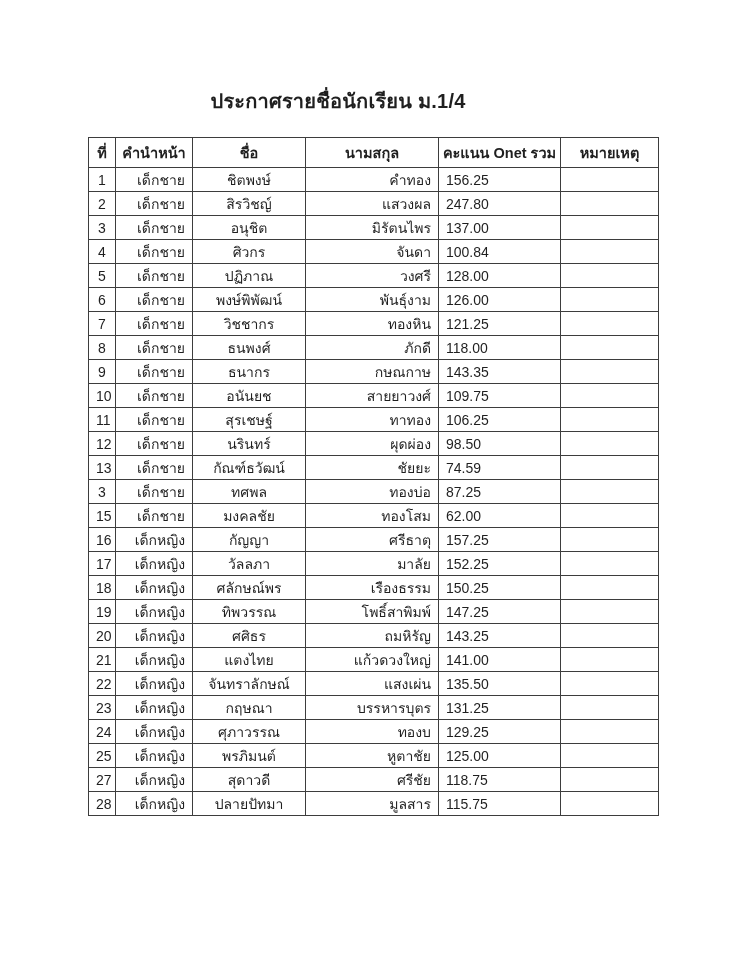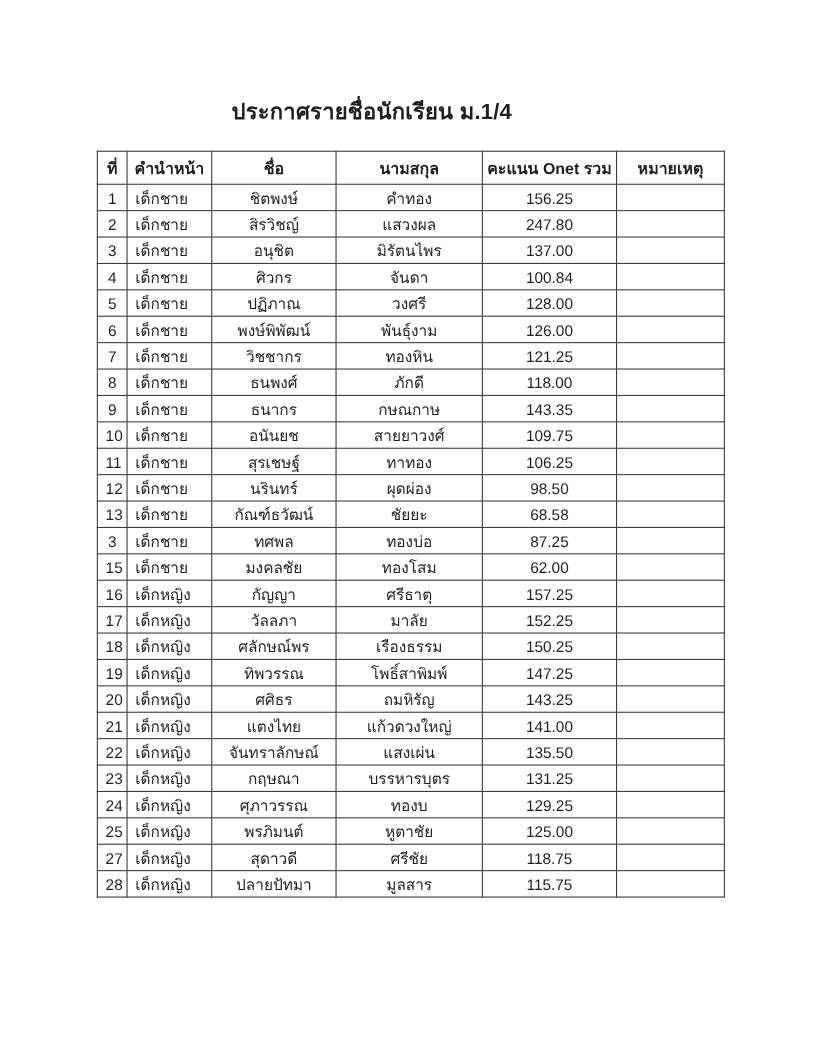--- a/index.html
+++ b/index.html
@@ -46,24 +46,24 @@
     font-weight: bold;
     text-align: center;
     padding: 0 2px;
   }
   table.student-table td {
     height: 23px;
     font-size: 14px;
     padding: 0 7px;
   }
   td.c-no    { text-align: center; padding: 0 2px; }
-  td.c-pre   { text-align: left; }
+  td.c-pre   { text-align: right; }
   td.c-first { text-align: center; }
-  td.c-last  { text-align: center; }
-  td.c-score { text-align: center; }
+  td.c-last  { text-align: right; }
+  td.c-score { }
   td.c-note  { text-align: left; }
 </style>
 </head>
 <body>
 
 <div class="page">
 
   <div class="doc-title">ประกาศรายชื่อนักเรียน ม.1/4</div>
 
   <table class="student-table">
@@ -192,21 +192,21 @@
       <td class="c-last">ผุดผ่อง</td>
       <td class="c-score">98.50</td>
       <td class="c-note"></td>
     </tr>
 
     <tr>
       <td class="c-no">13</td>
       <td class="c-pre">เด็กชาย</td>
       <td class="c-first">กัณฑ์ธวัฒน์</td>
       <td class="c-last">ชัยยะ</td>
-      <td class="c-score">68.58</td>
+      <td class="c-score">74.59</td>
       <td class="c-note"></td>
     </tr>
 
     <tr>
       <td class="c-no">3</td>
       <td class="c-pre">เด็กชาย</td>
       <td class="c-first">ทศพล</td>
       <td class="c-last">ทองบ่อ</td>
       <td class="c-score">87.25</td>
       <td class="c-note"></td>

